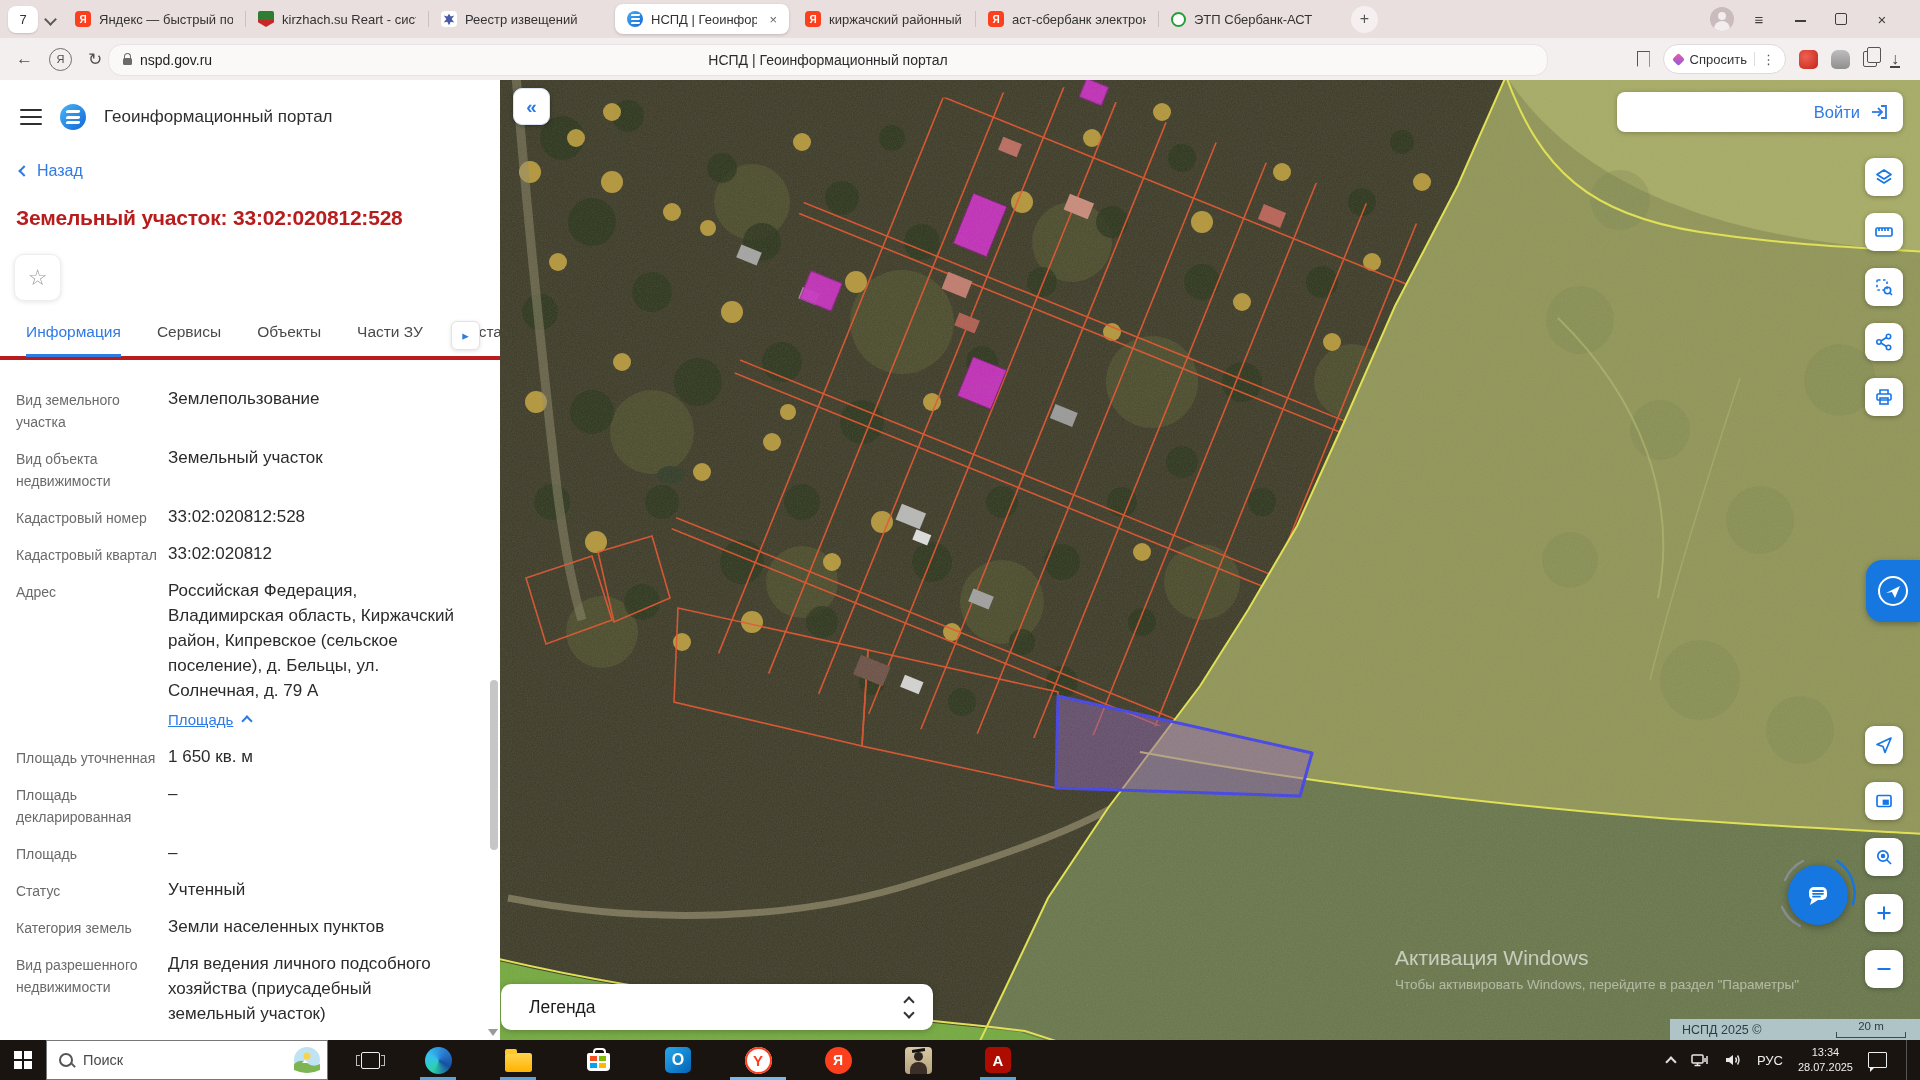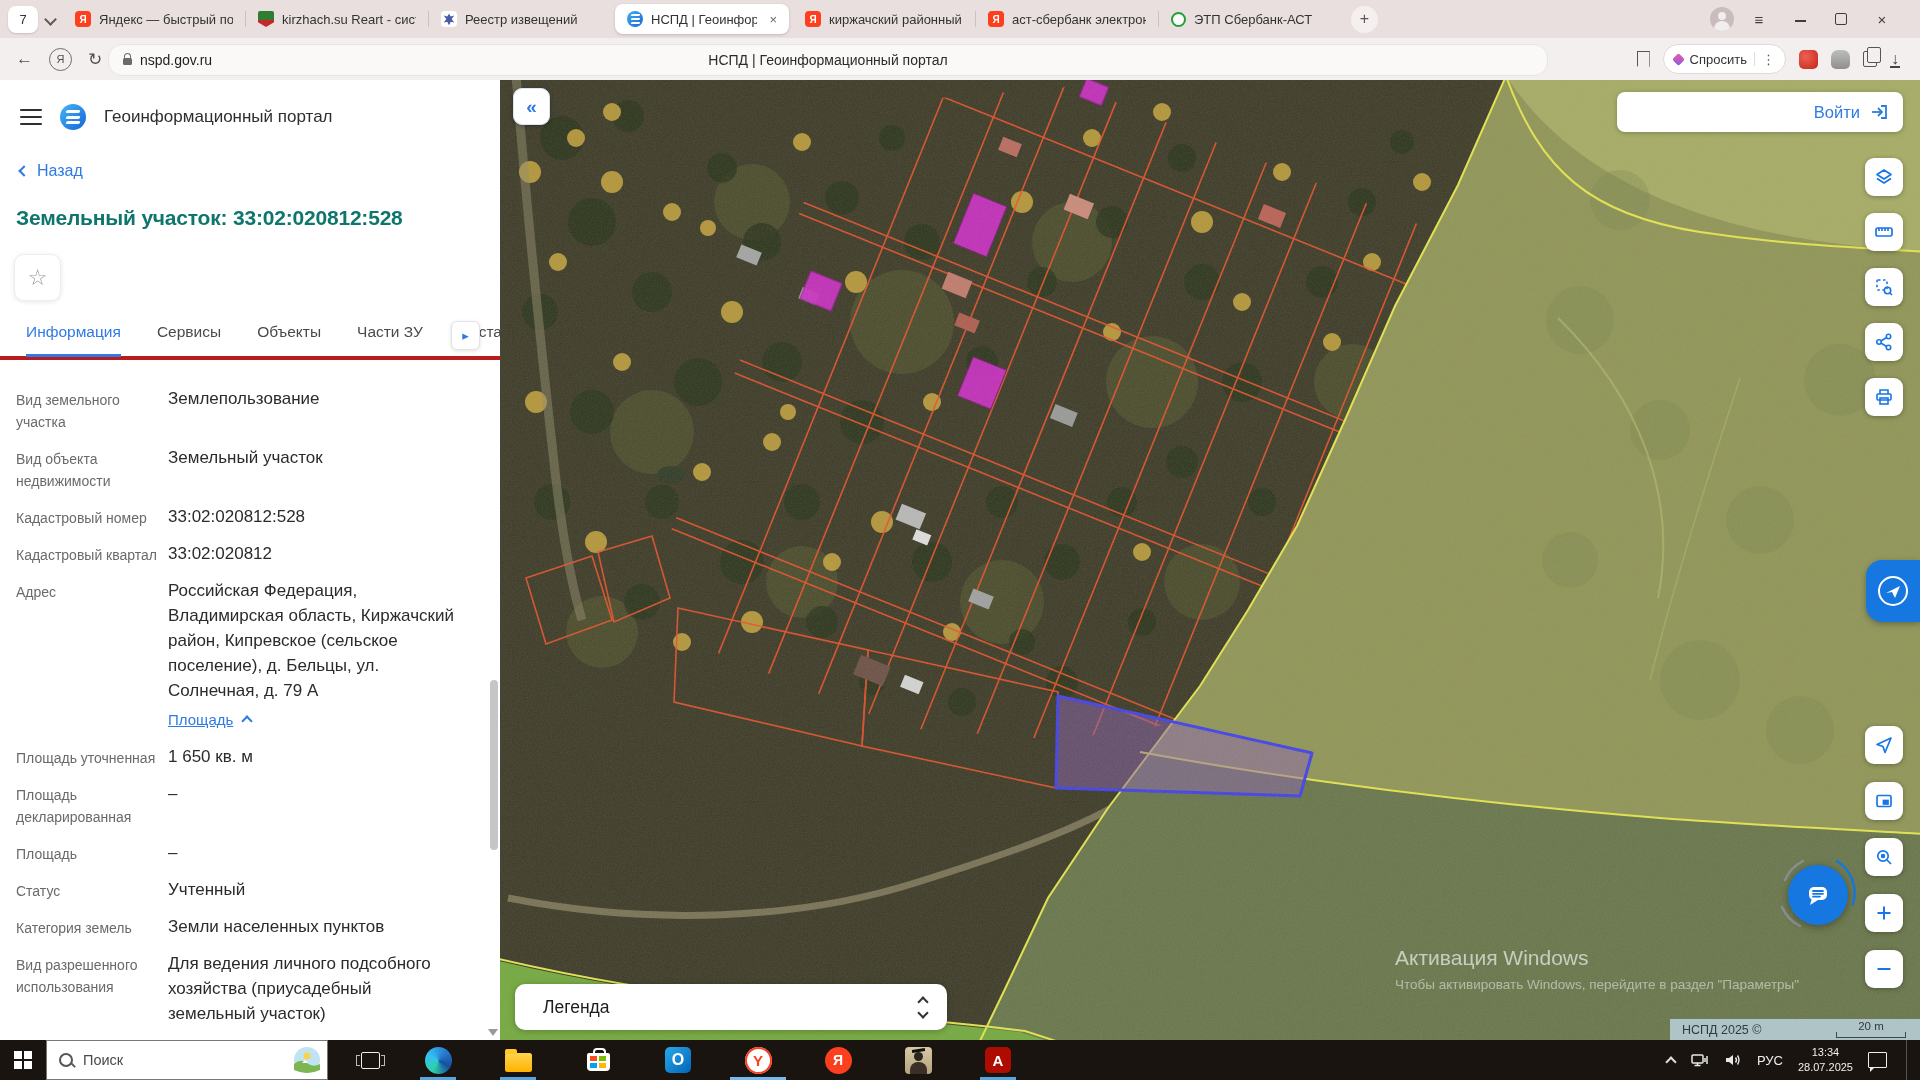--- a/index.html
+++ b/index.html
@@ -80,21 +80,21 @@
   
   .s-head{display:flex;align-items:center;gap:18px;padding:24px 0 0 20px;}
   .burger{width:22px;display:flex;flex-direction:column;gap:4.5px;}
   .burger i{height:2.6px;background:#2f2f2f;border-radius:1px;}
   .s-logo{width:26px;height:26px;border-radius:50%;background:linear-gradient(135deg,#45b6f7,#1565d8);
           display:flex;flex-direction:column;align-items:center;justify-content:center;gap:2.5px;}
   .s-logo i{width:14px;height:3px;background:#fff;border-radius:2px;transform:skewX(-18deg);}
   .s-title{font-size:17px;color:#2e2e2e;}
   .s-back{display:flex;align-items:center;gap:9px;color:#2f7ae5;font-size:16px;margin:32px 0 0 20px;cursor:pointer;}
   .s-back .chev{border-color:#2f7ae5;transform:rotate(135deg);width:6px;height:6px;}
-  .s-h1{font-size:21px;font-weight:600;color:#0f766e;margin:26px 0 0 16px;letter-spacing:-.2px;}
+  .s-h1{font-size:21px;font-weight:600;color:#b91c1c;margin:26px 0 0 16px;letter-spacing:-.2px;}
   .star-btn{margin:24px 0 0 14px;width:45px;height:45px;border-radius:10px;background:#fff;
             border:1px solid #f0eded;box-shadow:0 1px 5px rgba(0,0,0,.1);font-size:22px;color:#9a9a9a;
             display:flex;align-items:center;justify-content:center;}
   .s-tabs{position:relative;display:flex;gap:36px;margin-top:22px;padding:0 0 0 26px;
           border-bottom:4px solid #b91c1c;white-space:nowrap;}
   .s-tab{font-size:15.5px;color:#4a4a4a;padding-bottom:13px;flex:none;}
   .s-tab.active{color:#2f7ae5;border-bottom:3px solid #2f7ae5;margin-bottom:-1px;}
   .tabs-more{position:absolute;right:20px;top:-2px;width:27px;height:27px;background:#fff;
              border:1px solid #e3e3e3;border-radius:6px;box-shadow:0 1px 4px rgba(0,0,0,.12);
              color:#2f7ae5;font-size:13px;display:flex;align-items:center;justify-content:center;}
@@ -123,21 +123,21 @@
   .tools-top{position:absolute;right:17px;top:78px;display:flex;flex-direction:column;gap:17px;}
   .tools-top .mbtn,.tools-bot .mbtn{position:static;}
   .tools-bot{position:absolute;right:17px;top:646px;display:flex;flex-direction:column;gap:18px;}
   .assist{position:absolute;right:0;top:480px;width:54px;height:62px;background:#1677e0;
           border-radius:16px 0 0 16px;display:flex;align-items:center;justify-content:center;
           box-shadow:0 2px 6px rgba(0,0,0,.3);}
   .chatfab{position:absolute;right:72px;top:785px;width:60px;height:60px;border-radius:50%;
            background:#1677e0;display:flex;align-items:center;justify-content:center;
            box-shadow:0 2px 8px rgba(0,0,0,.35);}
   .chatarcs{position:absolute;right:59px;top:772px;width:86px;height:86px;pointer-events:none;}
-  .legend{position:absolute;left:15px;bottom:10px;width:432px;height:46px;background:#fff;border-radius:10px;
+  .legend{position:absolute;left:1px;bottom:10px;width:432px;height:46px;background:#fff;border-radius:10px;
           box-shadow:0 1px 6px rgba(0,0,0,.25);display:flex;align-items:center;padding:0 20px 0 28px;
           box-sizing:border-box;}
   .legend .t{font-size:17.5px;color:#1d1d1d;}
   .sorter{margin-left:auto;display:flex;flex-direction:column;gap:5px;align-items:center;}
   .sorter .chev{width:6px;height:6px;border-color:#333;}
   .sorter .up{transform:rotate(-135deg);}
   .sorter .dn{transform:rotate(45deg);margin-top:-2px;}
   .wm{position:absolute;left:895px;top:866px;pointer-events:none;}
   .wm .l1{font-size:21px;color:rgba(255,255,255,.62);}
   .wm .l2{font-size:13.5px;color:rgba(255,255,255,.48);margin-top:7px;}
@@ -355,21 +355,21 @@
           </div>
         <div class="f-row">
             <div class="f-lab">Статус</div>
             <div class="f-val">Учтенный</div>
           </div>
         <div class="f-row">
             <div class="f-lab">Категория земель</div>
             <div class="f-val">Земли населенных пунктов</div>
           </div>
         <div class="f-row">
-            <div class="f-lab">Вид разрешенного использования</div>
+            <div class="f-lab">Вид разрешенного недвижимости</div>
             <div class="f-val">Для ведения личного подсобного хозяйства (приусадебный земельный участок)</div>
           </div>
       </div>
 
       <div class="s-scroll">
         <div class="s-thumb"></div>
         <div class="s-down"></div>
       </div>
     </aside>
 

